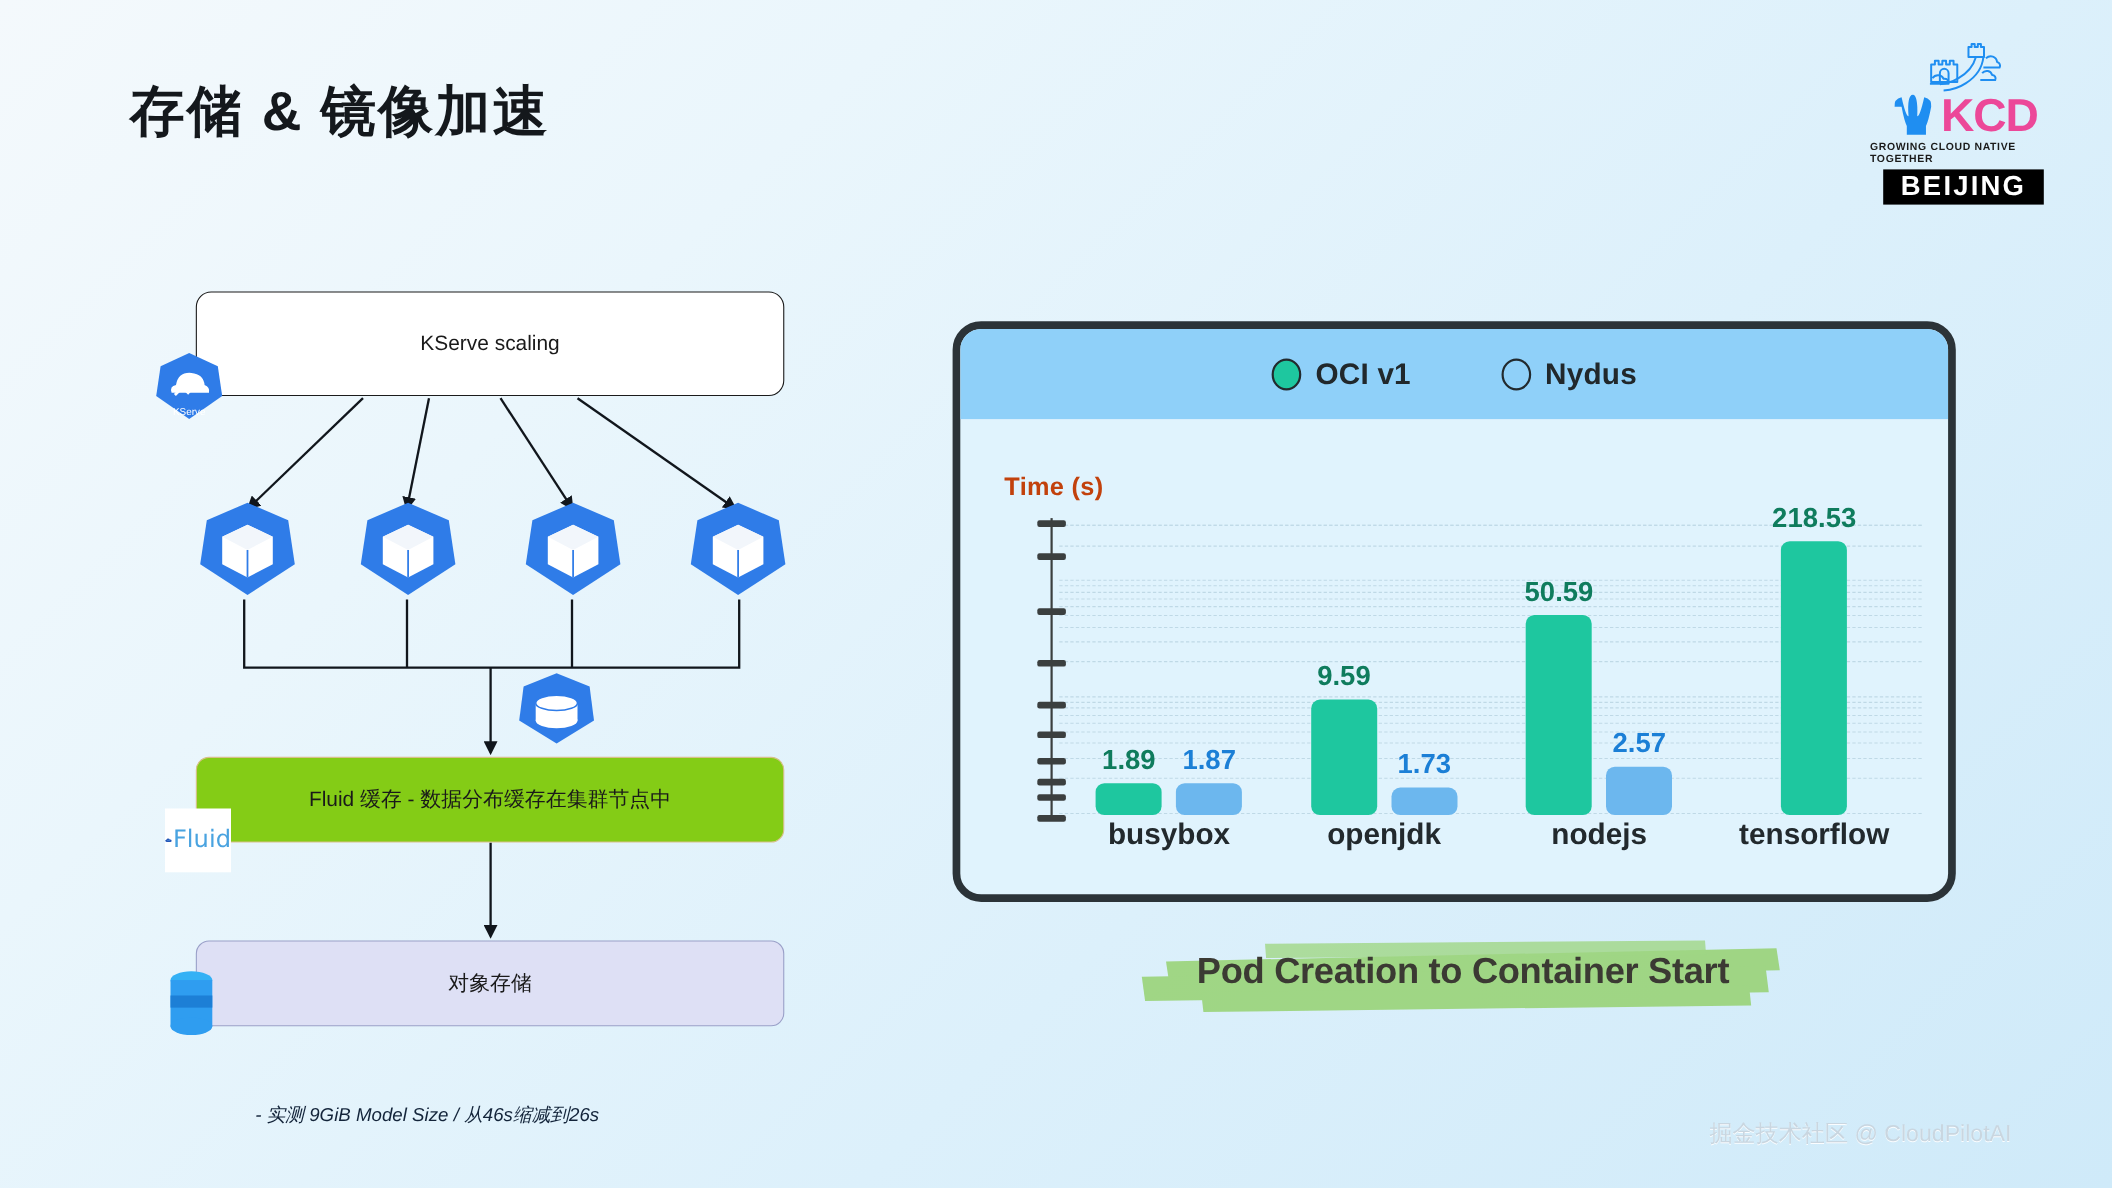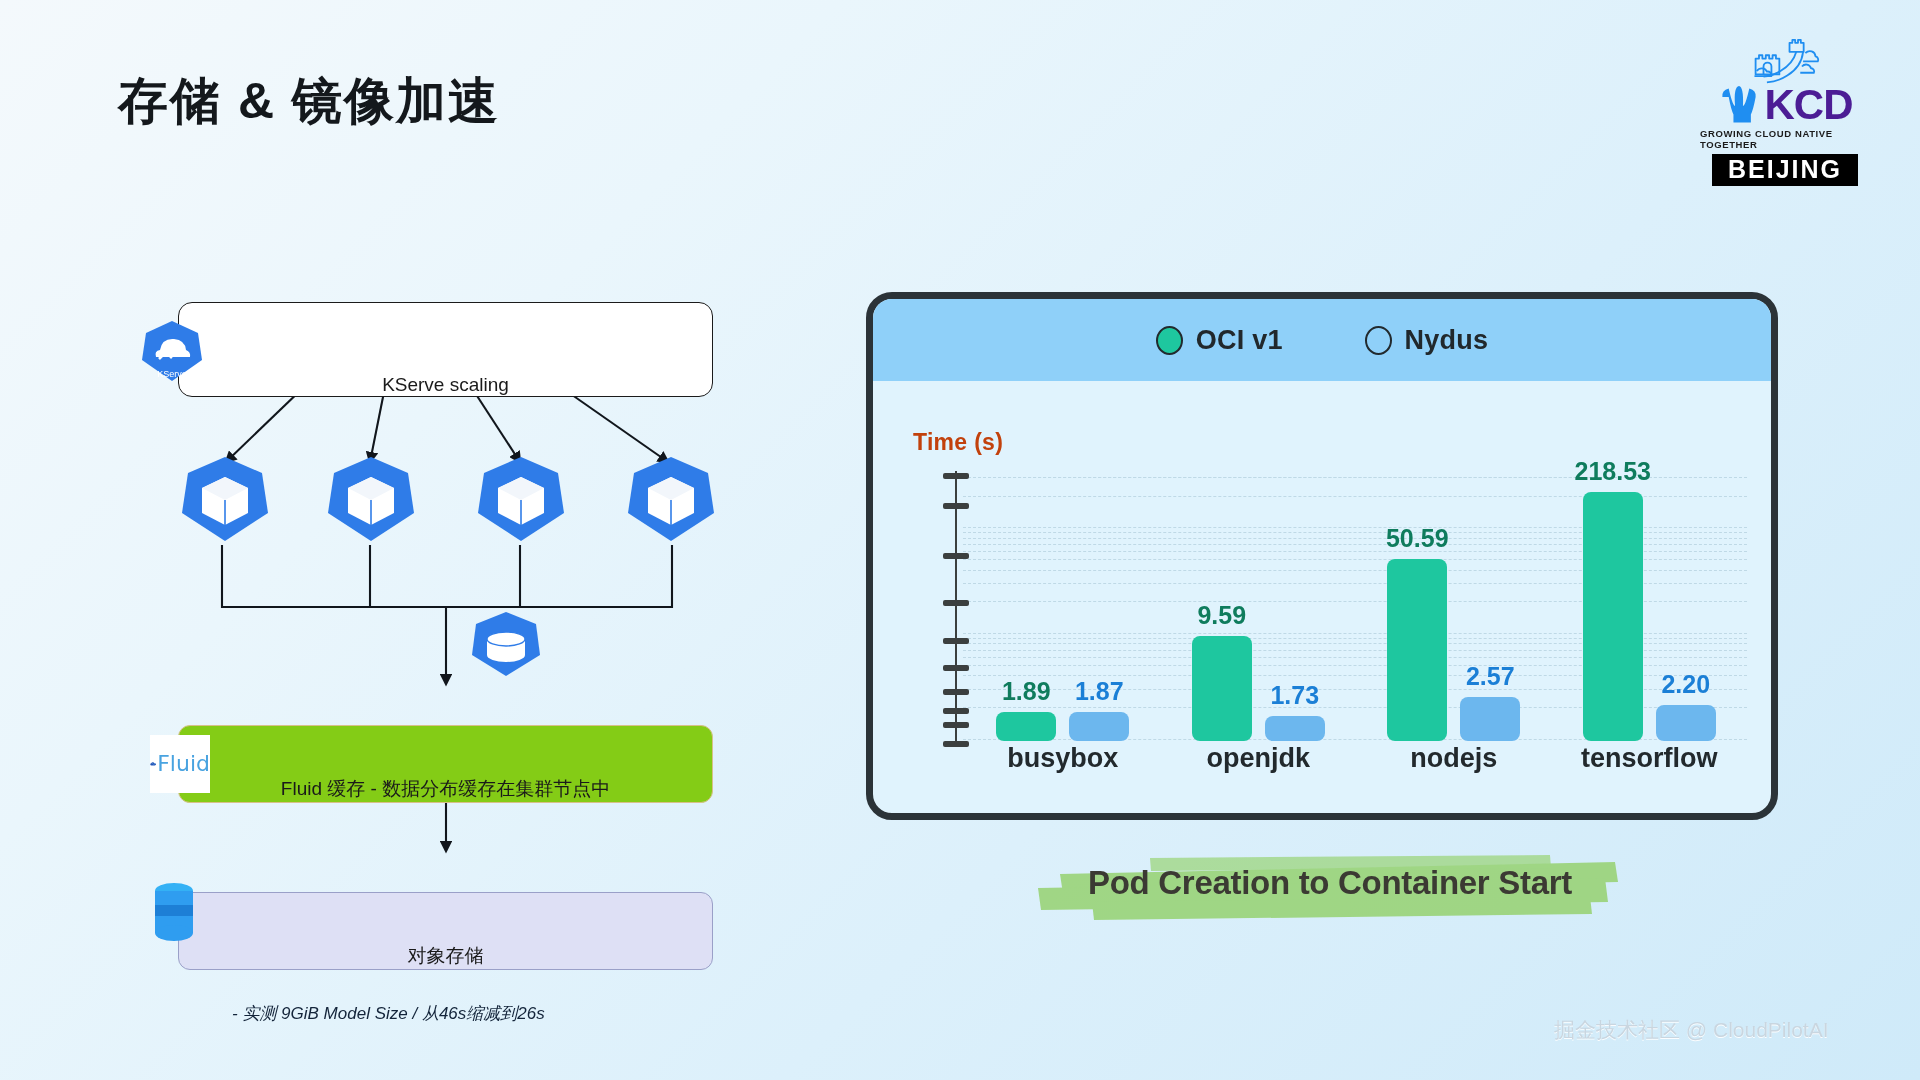--- a/index.html
+++ b/index.html
@@ -42,21 +42,21 @@
   #kcd-wordrow {
     display: flex;
     align-items: center;
     gap: 5px;
     margin-top: -2px;
   }
   #kcd-hands { width: 42px; height: 38px; }
   #kcd-letters {
     font-size: 42px;
     font-weight: bold;
-    color: #4c1d95;
+    color: #ec4899;
     letter-spacing: -1px;
     line-height: 1;
   }
   #kcd-tagline {
     font-size: 9.5px;
     font-weight: bold;
     color: #1b1b1b;
     letter-spacing: 0.6px;
     margin-top: 2px;
   }
@@ -72,25 +72,24 @@
   }
 
   
   #diagram { position: absolute; left: 0; top: 0; width: 760px; height: 1080px; }
   #diagram-svg { position: absolute; left: 0; top: 0; }
 
   .node-box {
     position: absolute;
     box-sizing: border-box;
     display: flex;
-    align-items: flex-end;
+    align-items: center;
     justify-content: center;
     font-size: 19px;
     color: #1a1a1a;
-    margin-top: 37px;
   }
   #kserve-box {
     left: 178px; top: 265px; width: 535px; height: 95px;
     background: #ffffff;
     border: 1.6px solid #1b1b1b;
     border-radius: 14px;
   }
   #fluid-box {
     left: 178px; top: 688px; width: 535px; height: 78px;
     background: #84cc16;
@@ -499,24 +498,20 @@
           <div class="barwrap">
             <div class="bar-value nydus" style="bottom: 49.6888px;">2.57</div>
             <div class="bar nydus" style="height: 43.6888px;"></div>
           </div>
         </div>
         <div class="group">
           <div class="barwrap">
             <div class="bar-value oci" style="bottom: 255.334px;">218.53</div>
             <div class="bar oci" style="height: 249.334px;"></div>
           </div>
-          <div class="barwrap">
-            <div class="bar-value nydus" style="bottom: 42.4938px;">2.20</div>
-            <div class="bar nydus" style="height: 36.4938px;"></div>
-          </div>
         </div>
       </div>
 
     <div id="xlabels">
         <div class="xlabel">busybox</div>
         <div class="xlabel">openjdk</div>
         <div class="xlabel">nodejs</div>
         <div class="xlabel">tensorflow</div>
       </div>
   </div>

